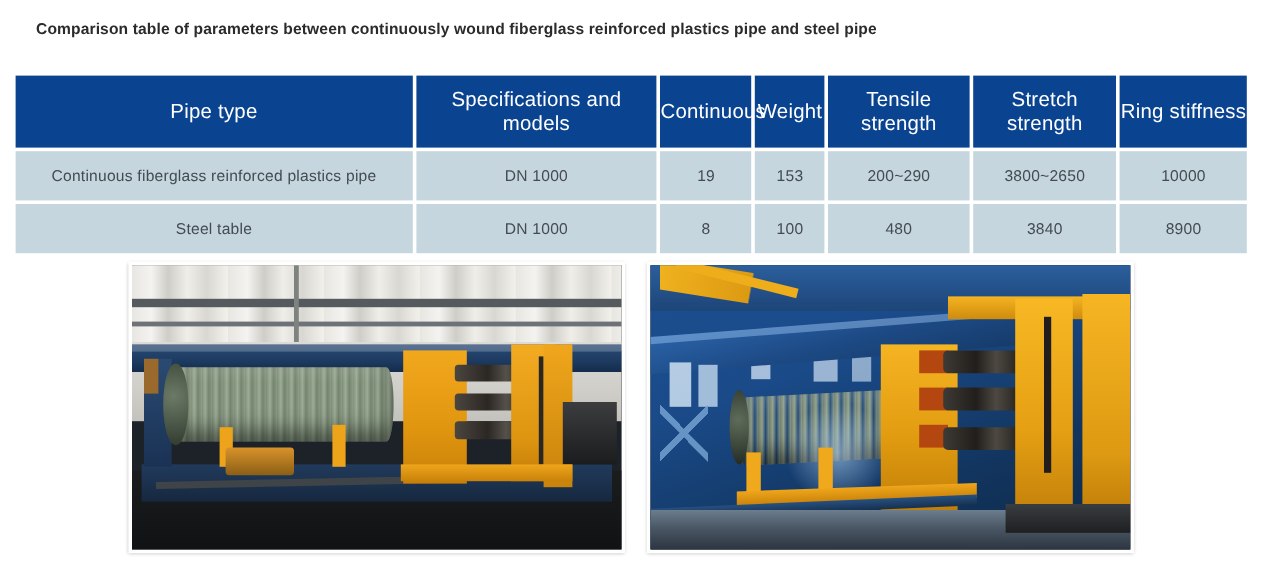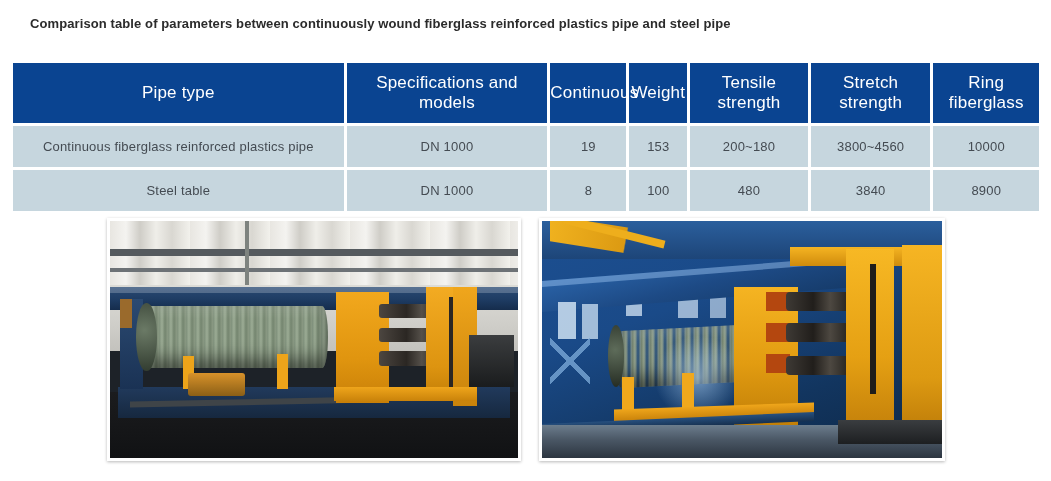--- a/index.html
+++ b/index.html
@@ -348,31 +348,31 @@
     <col class="col-ring">
   </colgroup>
   <thead>
     <tr>
       <th>Pipe type</th>
       <th>Specifications and models</th>
       <th>Continuous</th>
       <th>Weight</th>
       <th>Tensile strength</th>
       <th>Stretch strength</th>
-      <th>Ring fiberglass</th>
+      <th>Ring stiffness</th>
     </tr>
   </thead>
   <tbody>
     <tr>
       <td>Continuous fiberglass reinforced plastics pipe</td>
       <td>DN 1000</td>
       <td>19</td>
       <td>153</td>
-      <td>200~180</td>
-      <td>3800~4560</td>
+      <td>200~290</td>
+      <td>3800~2650</td>
       <td>10000</td>
     </tr>
     <tr>
       <td>Steel table</td>
       <td>DN 1000</td>
       <td>8</td>
       <td>100</td>
       <td>480</td>
       <td>3840</td>
       <td>8900</td>

